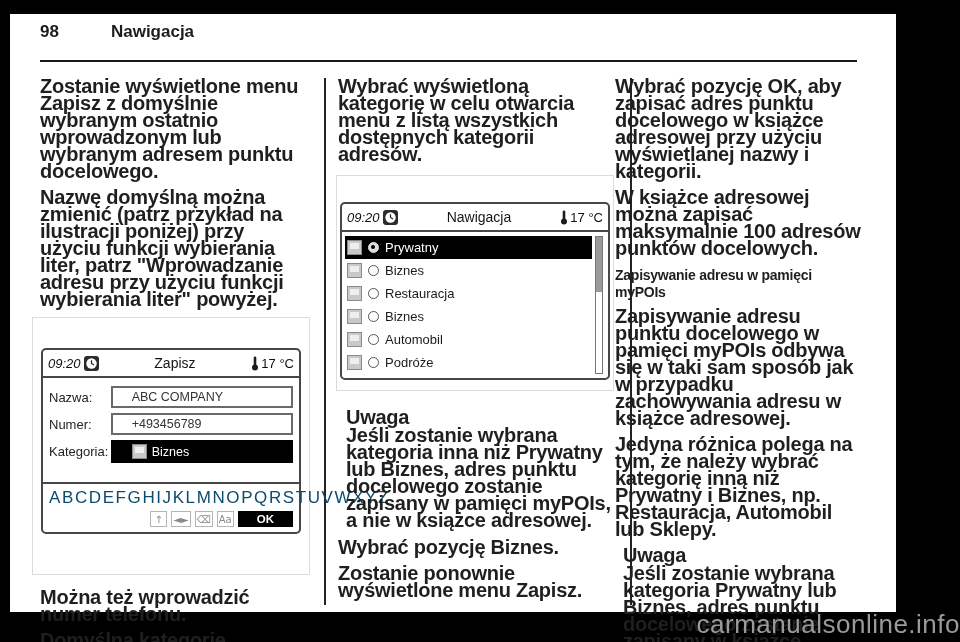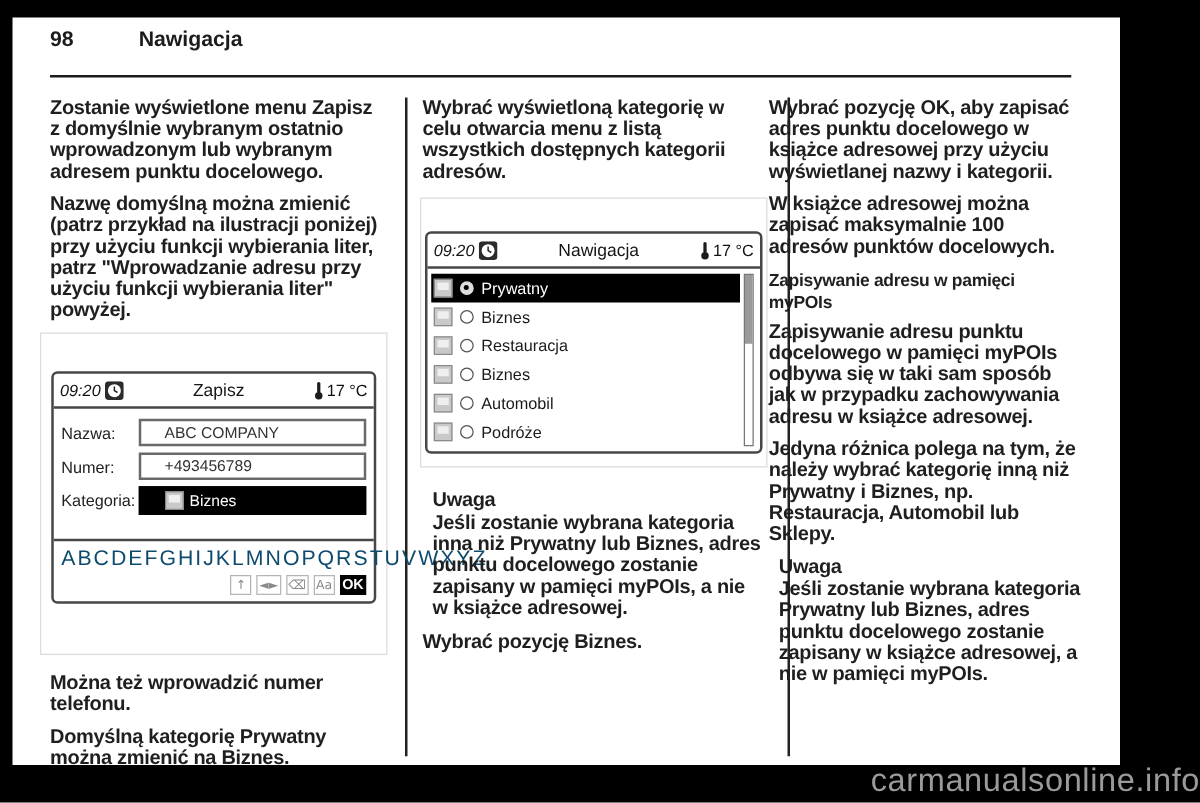--- a/index.html
+++ b/index.html
@@ -15,21 +15,21 @@
   .page-header .chapter{margin-left:52px;}
   .rule{position:absolute;top:46px;left:30px;width:817px;height:2px;background:#1a1a1a;}
   .sep{position:absolute;top:64px;width:2px;height:527px;background:#222;}
   .sep1{left:314px;}
   .sep2{left:620px;}
   .col{position:absolute;top:64px;}
   .col1{left:30px;width:268px;}
   .col2{left:328px;width:274px;}
   .col3{left:605px;width:250px;}
   .col p{
-    margin:0 0 9px 0;font-size:16px;line-height:17px;font-weight:700;
+    margin:0 0 9px 0;font-size:20px;line-height:17px;font-weight:700;
     letter-spacing:-0.25px;color:#1f1f1f;
   }
   .note{margin:4px 0 10px 8px;}
   .note p{margin:0 0 1px 0;}
   .h3{margin:10px 0 7px 0;font-size:14px;line-height:17px;font-weight:700;letter-spacing:-0.25px;}
 
   
   .figure{background:#fff;border:1px solid #dcdcdc;}
   .figure1{width:276px;margin:4px 0 14px -8px;padding:30px 0 40px 0;}
   .figure2{width:276px;margin:12px 0 18px -2px;padding:26px 0 10px 0;}
@@ -57,21 +57,21 @@
   .mini-icon::after{content:"";position:absolute;left:2px;top:2px;right:2px;bottom:5px;background:#efefef;}
   .kb{border-top:2px solid #474747;padding:4px 6px 5px 6px;}
   .letters{color:#0c4a6e;font-size:17px;letter-spacing:1.6px;white-space:nowrap;}
   .kb-icons{display:flex;justify-content:flex-end;align-items:center;gap:4px;margin-top:3px;}
   .kb-key{
     min-width:13px;height:14px;border:1px solid #b5b5b5;color:#8a8a8a;
     display:flex;align-items:center;justify-content:center;font-size:10px;padding:0 1px;
     font-family:"DejaVu Sans",sans-serif;
   }
   .kb-ok{background:#000;color:#fff;font-weight:700;font-size:11.5px;height:16px;
-    display:flex;align-items:center;padding:0 2px;}
+    display:flex;align-items:center;padding:0 19px;}
 
   
   .list{position:relative;padding:4px 16px 4px 3px;}
   .row{display:flex;align-items:center;height:23px;gap:6px;padding:0 2px;font-size:13px;color:#1a1a1a;}
   .row.selected{background:#000;color:#fff;}
   .radio{width:11px;height:11px;border:1.5px solid #555;border-radius:50%;box-sizing:border-box;flex:none;position:relative;}
   .row.selected .radio{border-color:#ddd;background:#ddd;}
   .radio.filled::after{
     content:"";position:absolute;left:2px;top:2px;width:4px;height:4px;border-radius:50%;background:#000;
   }
@@ -223,20 +223,21 @@
           </div>
         </div>
       </div>
     </div>
 
     <div class="note">
       <p>Uwaga</p>
       <p>Jeśli zostanie wybrana kategoria inna niż Prywatny lub Biznes, adres punktu docelowego zostanie zapisany w pamięci myPOIs, a nie w książce adresowej.</p>
     </div>
     <p>Wybrać pozycję Biznes.</p>
+    <p>Zostanie ponownie wyświetlone menu Zapisz.</p>
   </div>
 
   <div class="col col3">
     <p>Wybrać pozycję OK, aby zapisać adres punktu docelowego w książce adresowej przy użyciu wyświetlanej nazwy i kategorii.</p>
     <p>W książce adresowej można zapisać maksymalnie 100 adresów punktów docelowych.</p>
     <div class="h3">Zapisywanie adresu w pamięci myPOIs</div>
     <p>Zapisywanie adresu punktu docelowego w pamięci myPOIs odbywa się w taki sam sposób jak w przypadku zachowywania adresu w książce adresowej.</p>
     <p>Jedyna różnica polega na tym, że należy wybrać kategorię inną niż Prywatny i Biznes, np. Restauracja, Automobil lub Sklepy.</p>
     <div class="note">
       <p>Uwaga</p>

